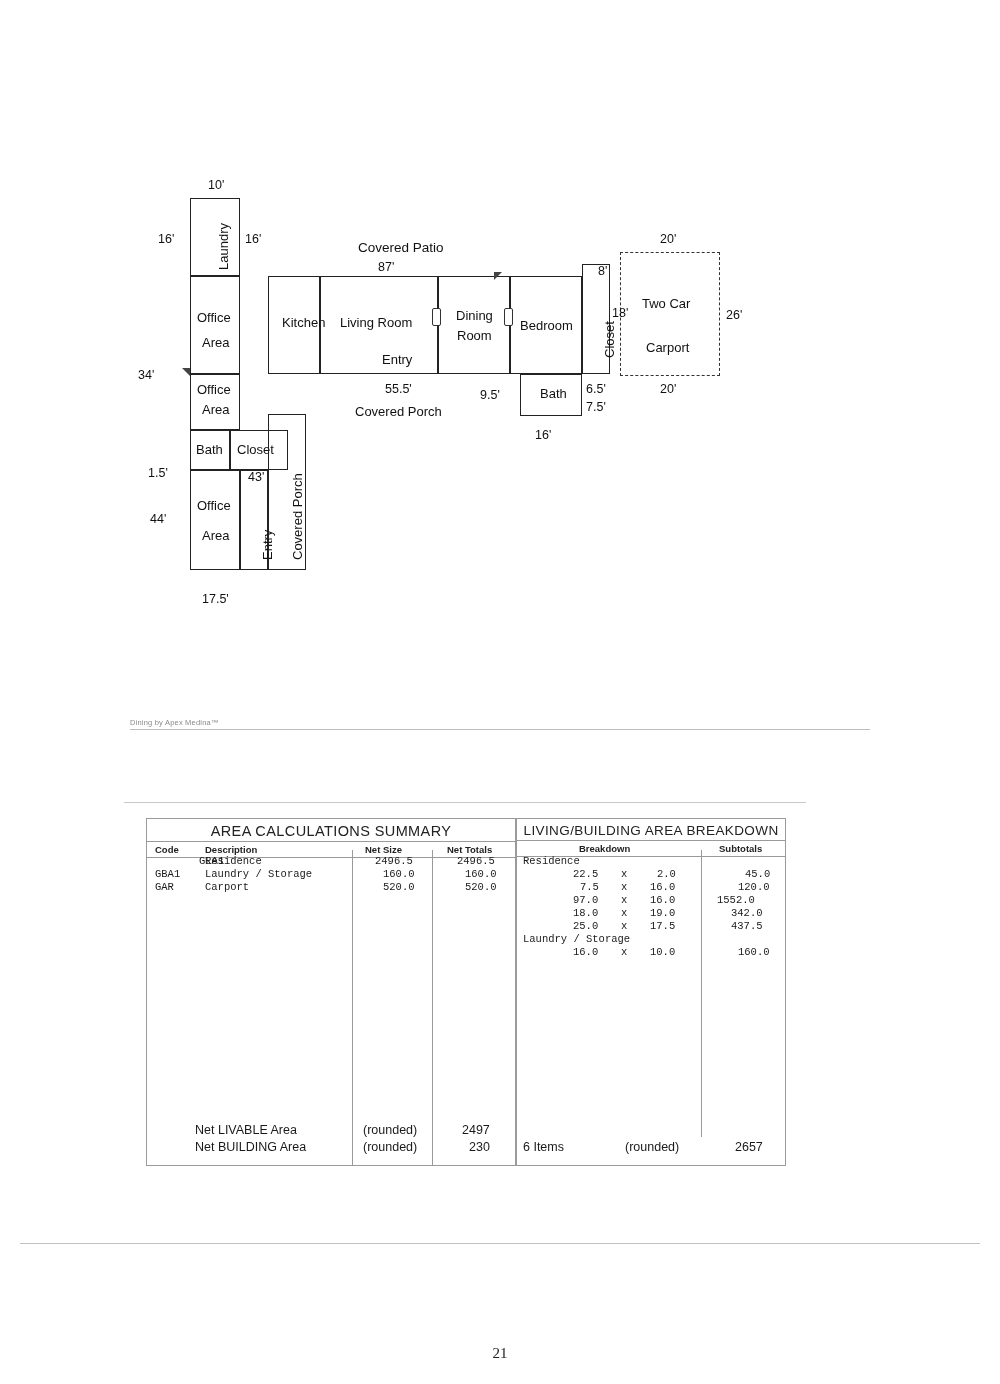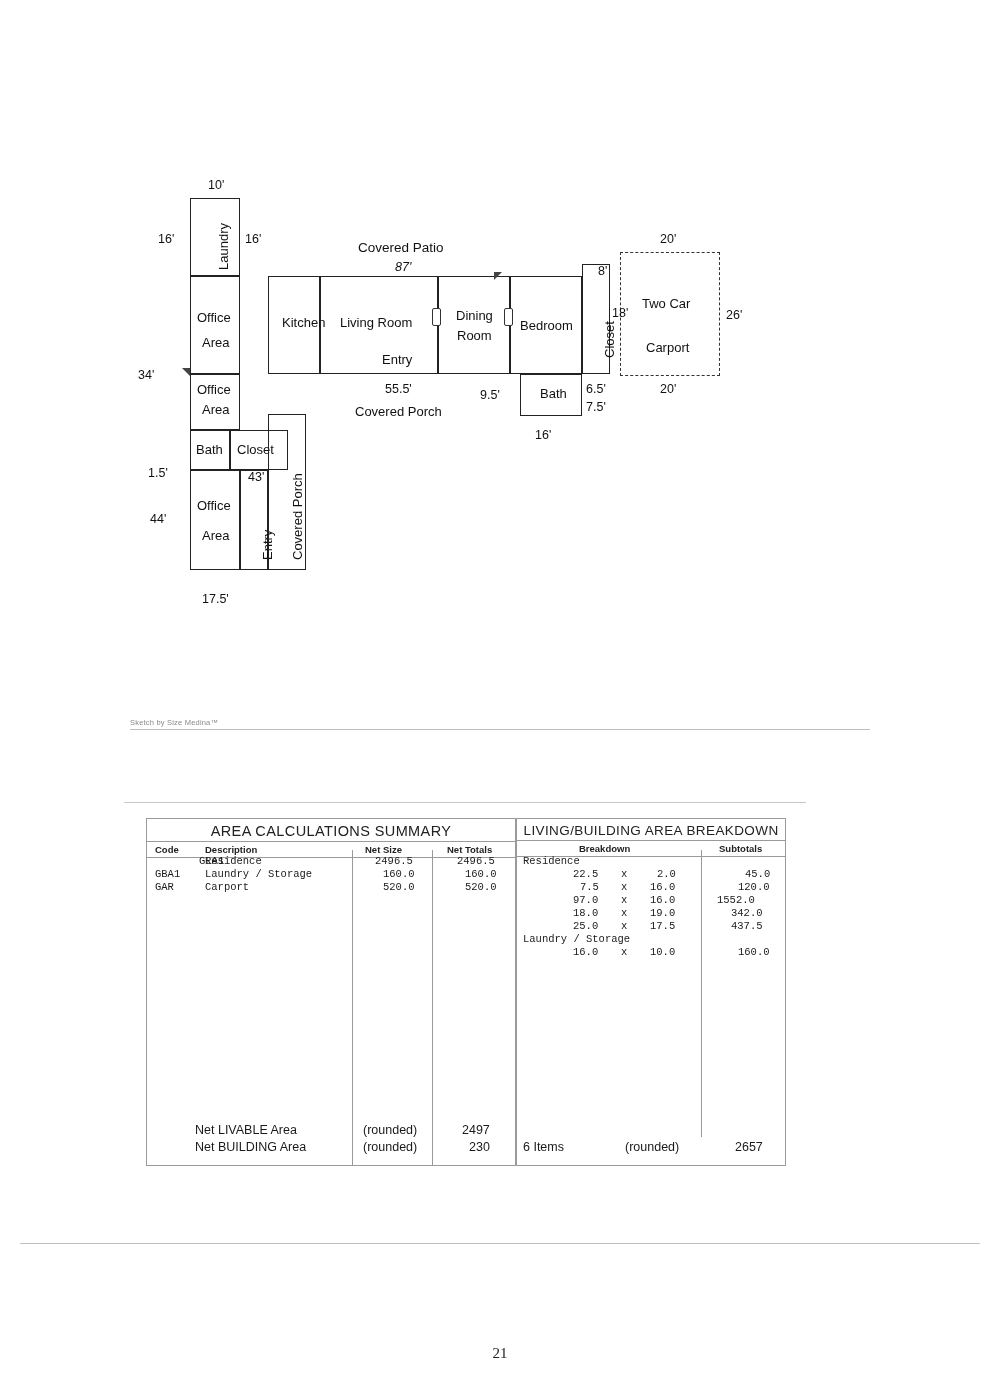--- a/index.html
+++ b/index.html
@@ -235,21 +235,21 @@
     <div class="box" style="left:390px; top:116px; width:72px; height:98px;"></div>
     <div class="lbl" style="left:400px; top:158px;">Bedroom</div>
 
     <div class="box" style="left:462px; top:104px; width:28px; height:110px;"></div>
     <div class="lbl rot" style="left:482px; top:198px; font-size:13px;">Closet</div>
 
     <div class="door" style="left:312px; top:148px; width:9px; height:18px; border-radius:2px;"></div>
     <div class="door" style="left:384px; top:148px; width:9px; height:18px; border-radius:2px;"></div>
 
     <div class="lbl" style="left:238px; top:80px; font-size:13.5px;">Covered Patio</div>
-    <div class="dim" style="left:275px; top:100px;font-style:italic;">87'</div>
+    <div class="dim" style="left:258px; top:100px;">87'</div>
 
     <div class="lbl" style="left:262px; top:192px;">Entry</div>
     <div class="dim" style="left:265px; top:222px;">55.5'</div>
     <div class="lbl" style="left:235px; top:244px;">Covered Porch</div>
 
     <div class="box" style="left:400px; top:214px; width:62px; height:42px;"></div>
     <div class="lbl" style="left:420px; top:226px;">Bath</div>
     <div class="dim" style="left:360px; top:228px;">9.5'</div>
     <div class="dim" style="left:466px; top:222px;">6.5'</div>
     <div class="dim" style="left:466px; top:240px;">7.5'</div>
@@ -268,21 +268,21 @@
     <div class="dim" style="left:28px; top:306px;">1.5'</div>
     <div class="dim" style="left:30px; top:352px;">44'</div>
     <div class="dim" style="left:128px; top:310px;">43'</div>
     <div class="dim" style="left:82px; top:432px;">17.5'</div>
 
     <div class="corner-tri" style="left:62px; top:208px; border-left:8px solid transparent; border-top:8px solid #444;"></div>
     <div class="corner-tri" style="left:374px; top:112px; border-right:8px solid transparent; border-top:8px solid #444;"></div>
   </div>
 
   <div class="sketch-footer">
-    <div class="credit">Sketch by Size Medina™</div>
+    <div class="credit">Dining by Apex Medina™</div>
     <div class="rule"></div>
   </div>
 
   <div class="calcs">
     <div class="toprule"></div>
 
     <div class="tbl tbl-left">
       <div class="title">AREA  CALCULATIONS  SUMMARY</div>
       <div class="subhdr">
         <span style="left:8px;">Code</span>

